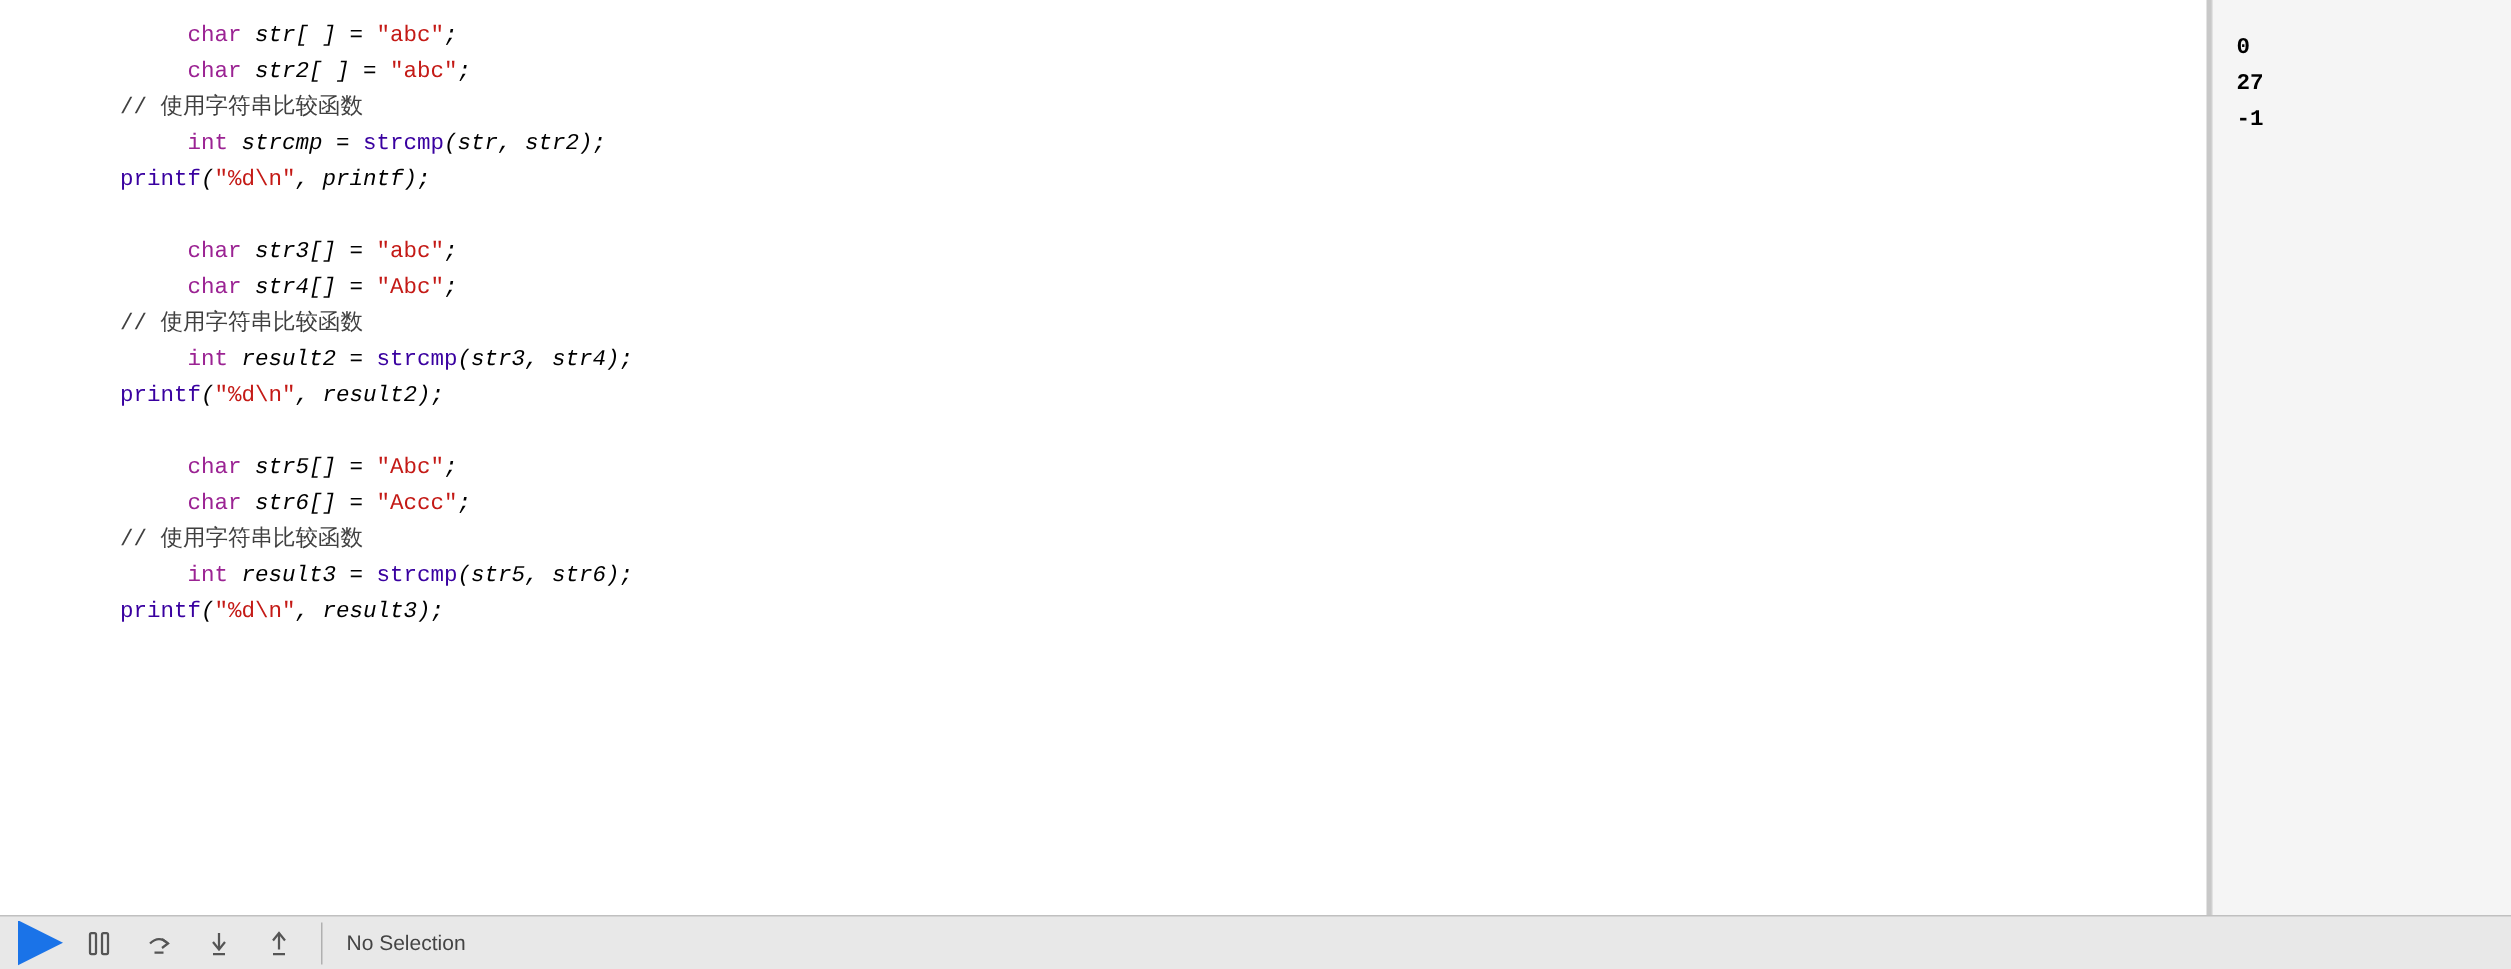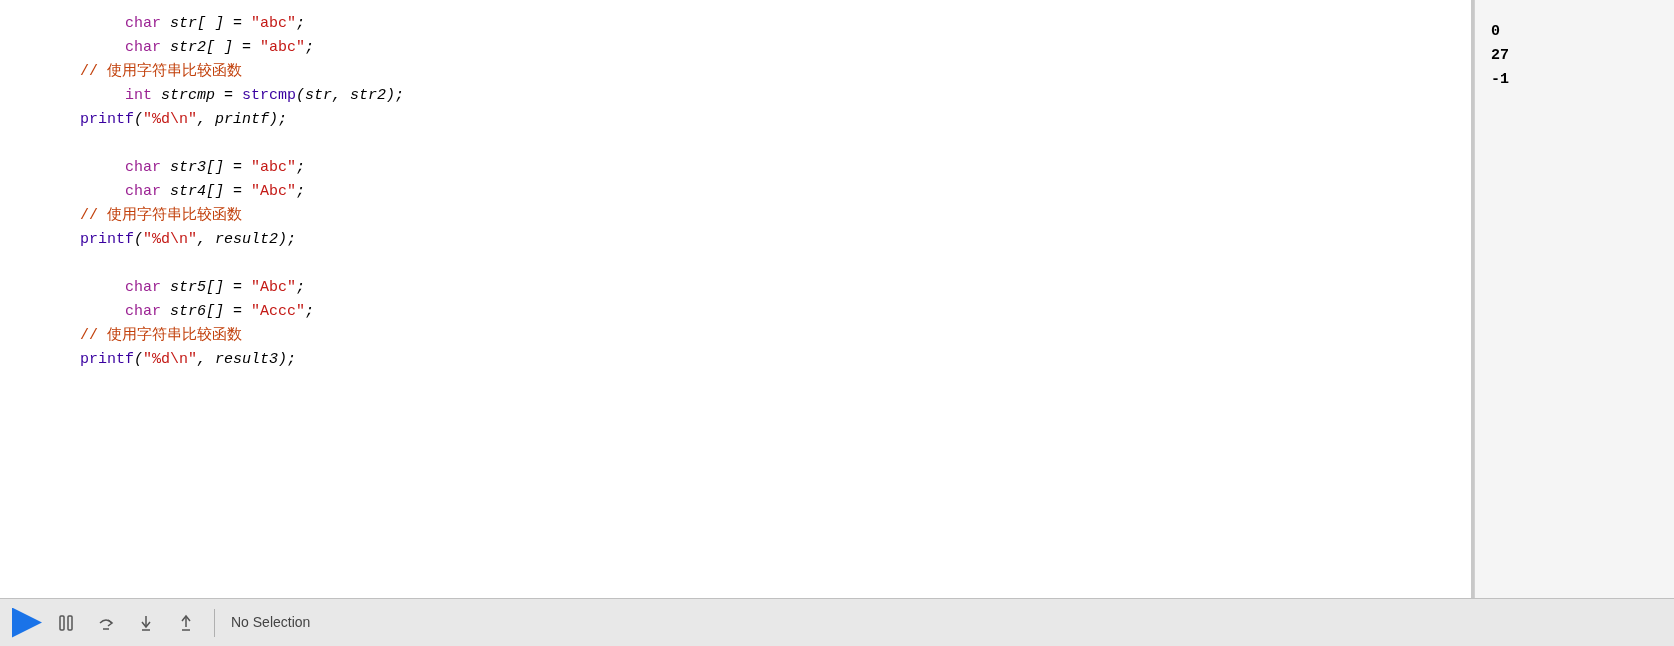--- a/index.html
+++ b/index.html
@@ -42,21 +42,21 @@
     }
 
     .empty-line {
       display: block;
       height: 24px;
     }
 
     
     .kw { color: #9B2393; margin-left: 45px; } 
     .str { color: #C41A16; } 
-    .comment { color: #c2410c; } 
+    .comment { color: #404040; } 
     .fn { color: #3900A0; font-family: Liberation Mono, monospace; } 
     .plain { color: #000000; font-style: italic; }
 
     .divider-panel {
       width: 3px;
       background: #c8c8c8;
       position: relative;
     }
 
     .output-panel {
@@ -75,21 +75,21 @@
     .output-line {
       display: block;
       font-weight: bold;
       font-size: 15px;
       color: #000000;
       line-height: 24px;
     }
 
     
     .toolbar {
-      height: 48px;
+      height: 36px;
       background: #e8e8e8;
       border-top: 1px solid #c0c0c0;
       display: flex;
       align-items: center;
       padding: 0 12px;
       gap: 8px;
     }
 
     .toolbar-btn {
       display: flex;
@@ -144,25 +144,27 @@
 
     <span class="code-line"><span class="kw">char</span><span class="plain"> str[ ] = </span><span class="str">"abc"</span><span class="plain">;</span></span>
         <span class="code-line"><span class="kw">char</span><span class="plain"> str2[ ] = </span><span class="str">"abc"</span><span class="plain">;</span></span>
         <span class="code-line"><span class="comment">// 使用字符串比较函数</span></span>
         <span class="code-line"><span class="kw">int</span><span class="plain"> strcmp = </span><span class="fn">strcmp</span><span class="plain">(str, str2);</span></span>
         <span class="code-line"><span class="fn">printf</span><span class="plain">(</span><span class="str">"%d\n"</span><span class="plain">, printf);</span></span>
         <span class="empty-line"></span>
         <span class="code-line"><span class="kw">char</span><span class="plain"> str3[] = </span><span class="str">"abc"</span><span class="plain">;</span></span>
         <span class="code-line"><span class="kw">char</span><span class="plain"> str4[] = </span><span class="str">"Abc"</span><span class="plain">;</span></span>
         <span class="code-line"><span class="comment">// 使用字符串比较函数</span></span>
+        <span class="code-line"><span class="kw">int</span><span class="plain"> result2 = </span><span class="fn">strcmp</span><span class="plain">(str3, str4);</span></span>
         <span class="code-line"><span class="fn">printf</span><span class="plain">(</span><span class="str">"%d\n"</span><span class="plain">, result2);</span></span>
         <span class="empty-line"></span>
         <span class="code-line"><span class="kw">char</span><span class="plain"> str5[] = </span><span class="str">"Abc"</span><span class="plain">;</span></span>
         <span class="code-line"><span class="kw">char</span><span class="plain"> str6[] = </span><span class="str">"Accc"</span><span class="plain">;</span></span>
         <span class="code-line"><span class="comment">// 使用字符串比较函数</span></span>
+        <span class="code-line"><span class="kw">int</span><span class="plain"> result3 = </span><span class="fn">strcmp</span><span class="plain">(str5, str6);</span></span>
         <span class="code-line"><span class="fn">printf</span><span class="plain">(</span><span class="str">"%d\n"</span><span class="plain">, result3);</span></span>
       </div>
 
     <div class="divider-panel"></div>
 
     <div class="output-panel">
       <div class="output-values" id="output-values">
 
       <span class="output-line">0</span>
           <span class="output-line">27</span>

